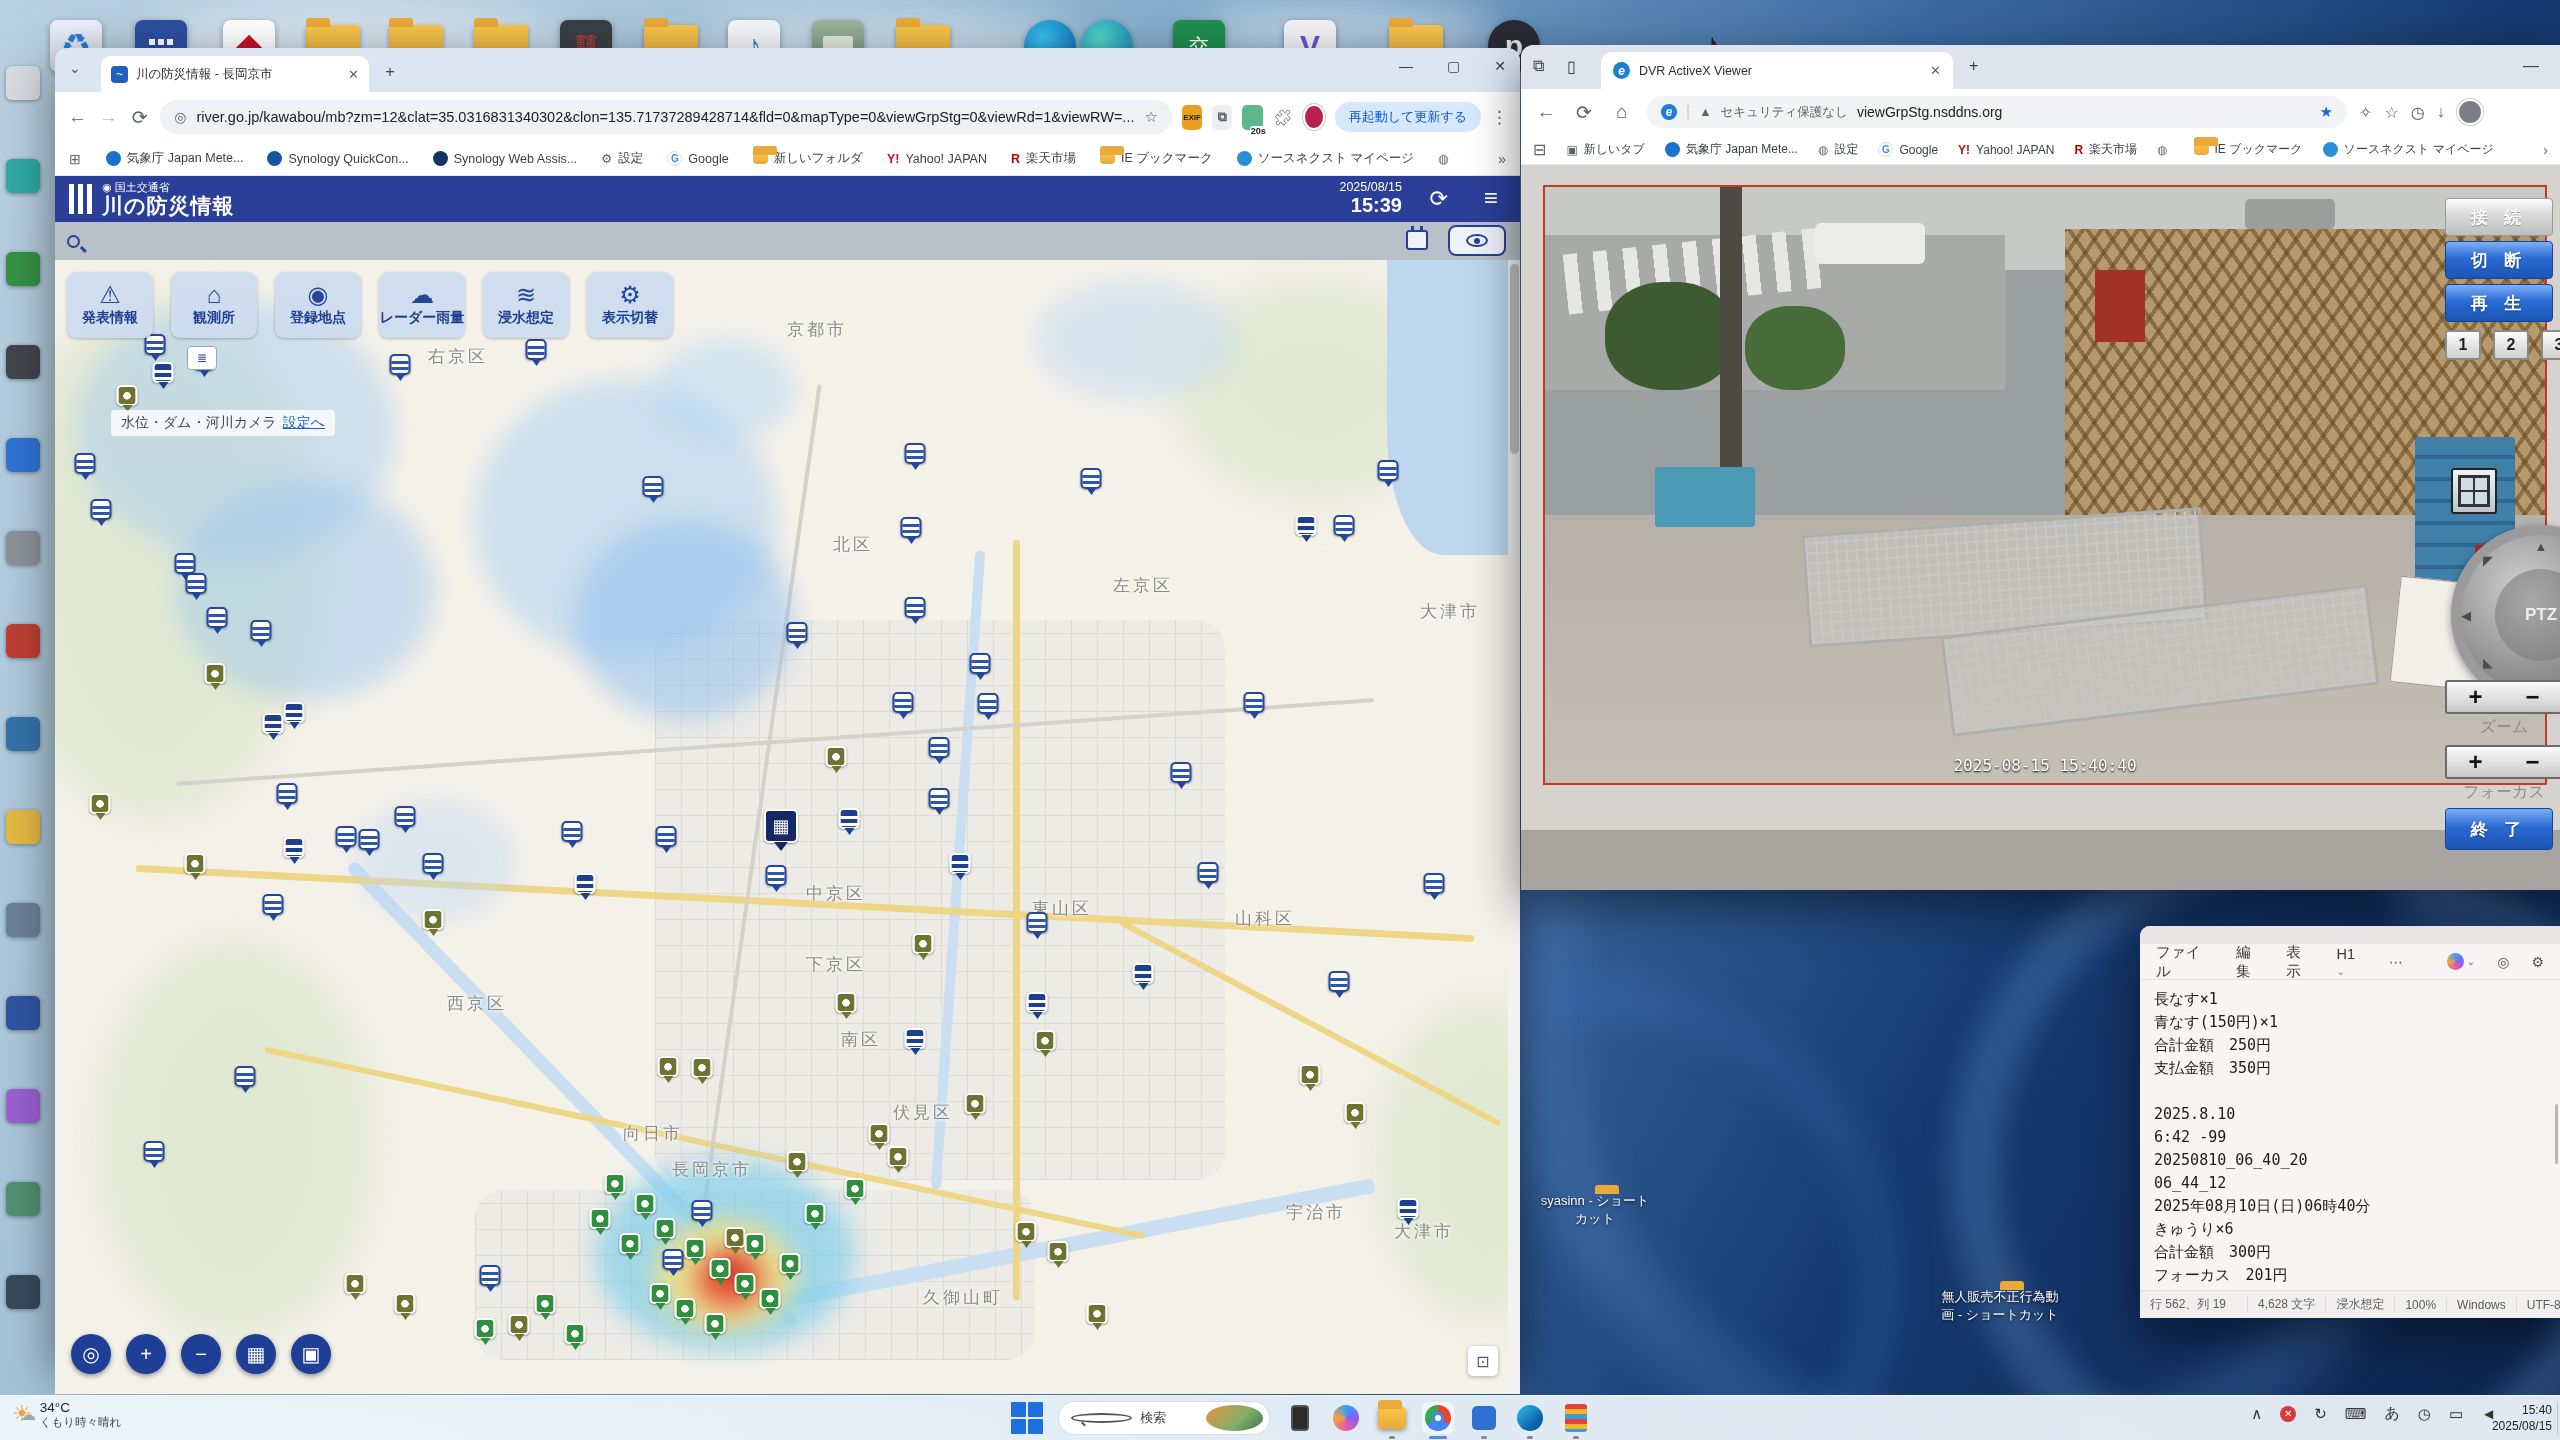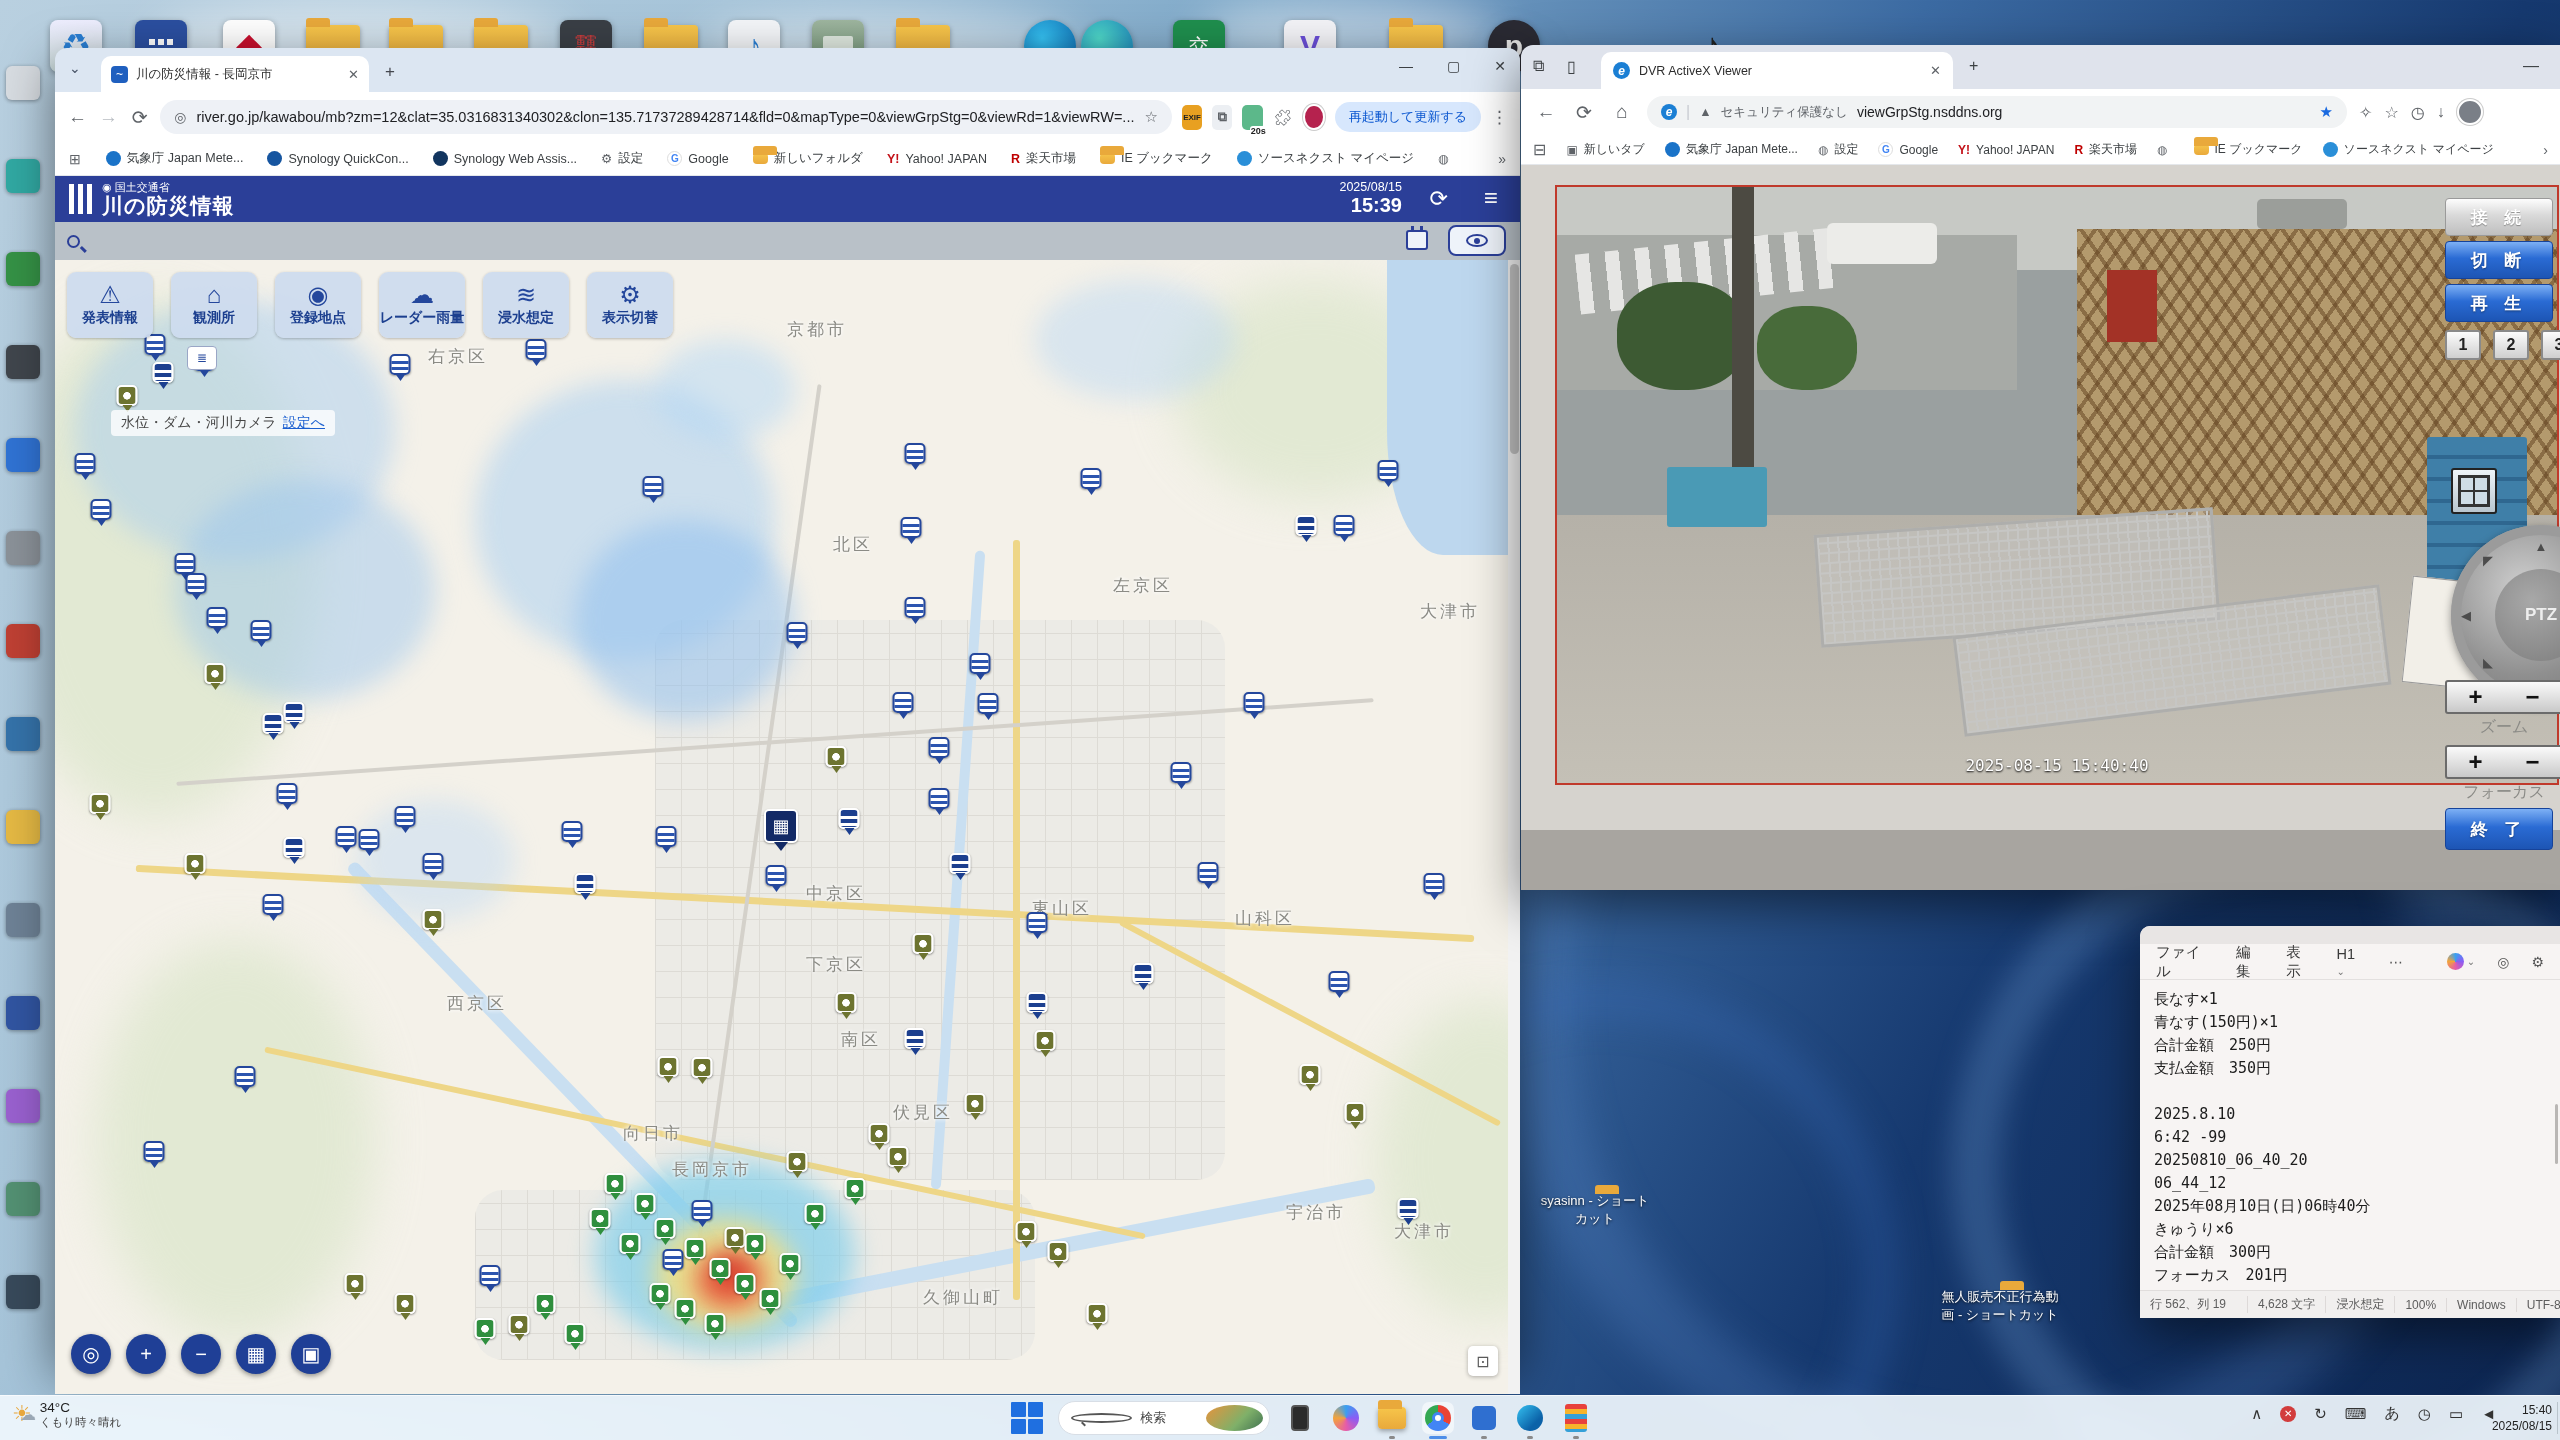--- a/index.html
+++ b/index.html
@@ -126,21 +126,21 @@
   .e-tabtitle{font-size:12.5px;color:#2d2d2d;flex:1;}
   .e-toolbar{height:46px;background:#fff;display:flex;align-items:center;gap:12px;padding:0 12px;}
   .e-pill{height:32px;flex:0 0 700px;background:#f1f3f4;border-radius:16px;display:flex;align-items:center;gap:9px;padding:0 14px;}
   .e-sec{font-size:12.5px;color:#5f6368;white-space:nowrap;}
   .e-url{font-size:14px;color:#202124;flex:1;}
   .e-bstar{color:#1a6ae0;font-size:15px;}
   .e-icn{color:#5f6368;font-size:16px;}
   .e-bookmarks{height:30px;background:#fff;border-bottom:1px solid #e4e7eb;display:flex;align-items:center;gap:20px;padding:0 12px;font-size:12px;color:#3c4043;}
   .e-page{position:relative;height:725px;background:#d6d3ce;}
   .e-band{position:absolute;left:0;top:665px;width:100%;height:60px;background:#a8a5a0;}
-  .video{position:absolute;left:22px;top:20px;width:1004px;height:600px;border:2px solid #c0392b;background:#9aa0a0;overflow:hidden;margin-left:12px;}
+  .video{position:absolute;left:22px;top:20px;width:1004px;height:600px;border:2px solid #c0392b;background:#9aa0a0;overflow:hidden;}
   .v-ab{position:absolute;}
   .v-ts{position:absolute;left:0;right:0;bottom:8px;text-align:center;color:#fff;font-size:16px;text-shadow:0 1px 2px #000;font-family:"DejaVu Sans Mono",monospace;}
   .dvr-btn{position:absolute;left:924px;width:108px;height:38px;border-radius:4px;display:flex;align-items:center;justify-content:center;
      font-size:17px;font-weight:bold;letter-spacing:6px;color:#fff;}
   .dvr-blue{background:linear-gradient(#7db0f5,#2a6bd4 45%,#1d55b4);border:1px solid #16439a;text-shadow:0 1px 2px rgba(0,0,0,.4);}
   .dvr-silver{background:linear-gradient(#fdfdfd,#d9d9d9 45%,#bfbfbf);border:1px solid #9a9a9a;text-shadow:0 1px 1px #888;}
   .ch-row{position:absolute;left:924px;top:165px;display:flex;gap:12px;}
   .ch{width:36px;height:30px;background:linear-gradient(#fcfcfc,#cfcfcf);border:2px solid #8a8a8a;border-radius:3px;
       display:flex;align-items:center;justify-content:center;font-weight:bold;font-size:16px;color:#222;}
   .grid-btn{position:absolute;left:930px;top:303px;width:46px;height:46px;background:linear-gradient(#eef4f8,#b9c6cf);border:2px solid #222;border-radius:3px;padding:5px;}

